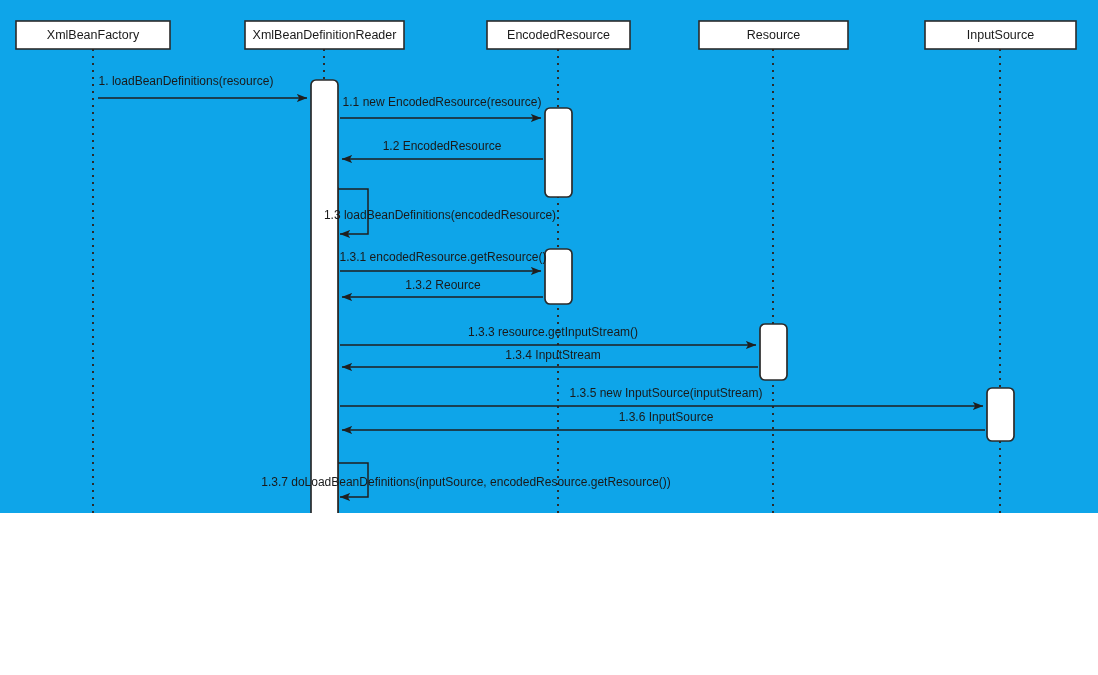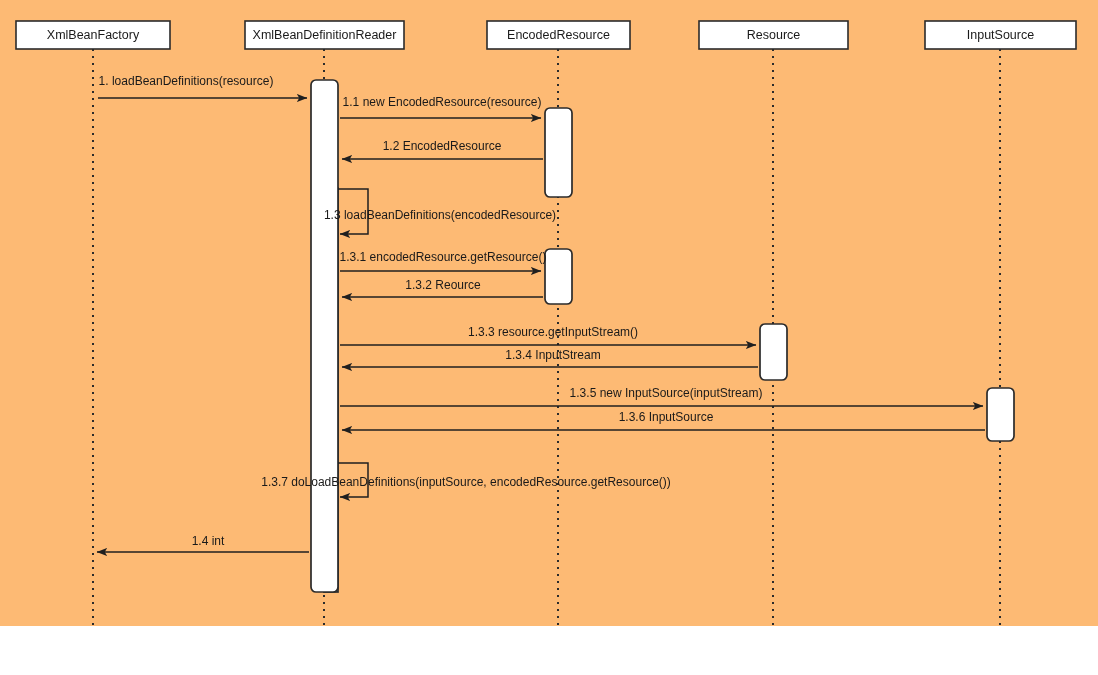--- a/index.html
+++ b/index.html
@@ -4,22 +4,22 @@
 <title>Sequence Diagram</title>
 <style>
   html, body {
     margin: 0;
     padding: 0;
     background: #ffffff;
   }
   #diagram-root {
     position: relative;
     width: 1098px;
-    height: 626px;
-    background: #fdba74;
+    height: 513px;
+    background: #0ea5e9;
     font-family: "Liberation Sans", sans-serif;
     overflow: hidden;
   }
   #diagram-svg {
     position: absolute;
     left: 0;
     top: 0;
     width: 1098px;
     height: 675px;
     display: block;

